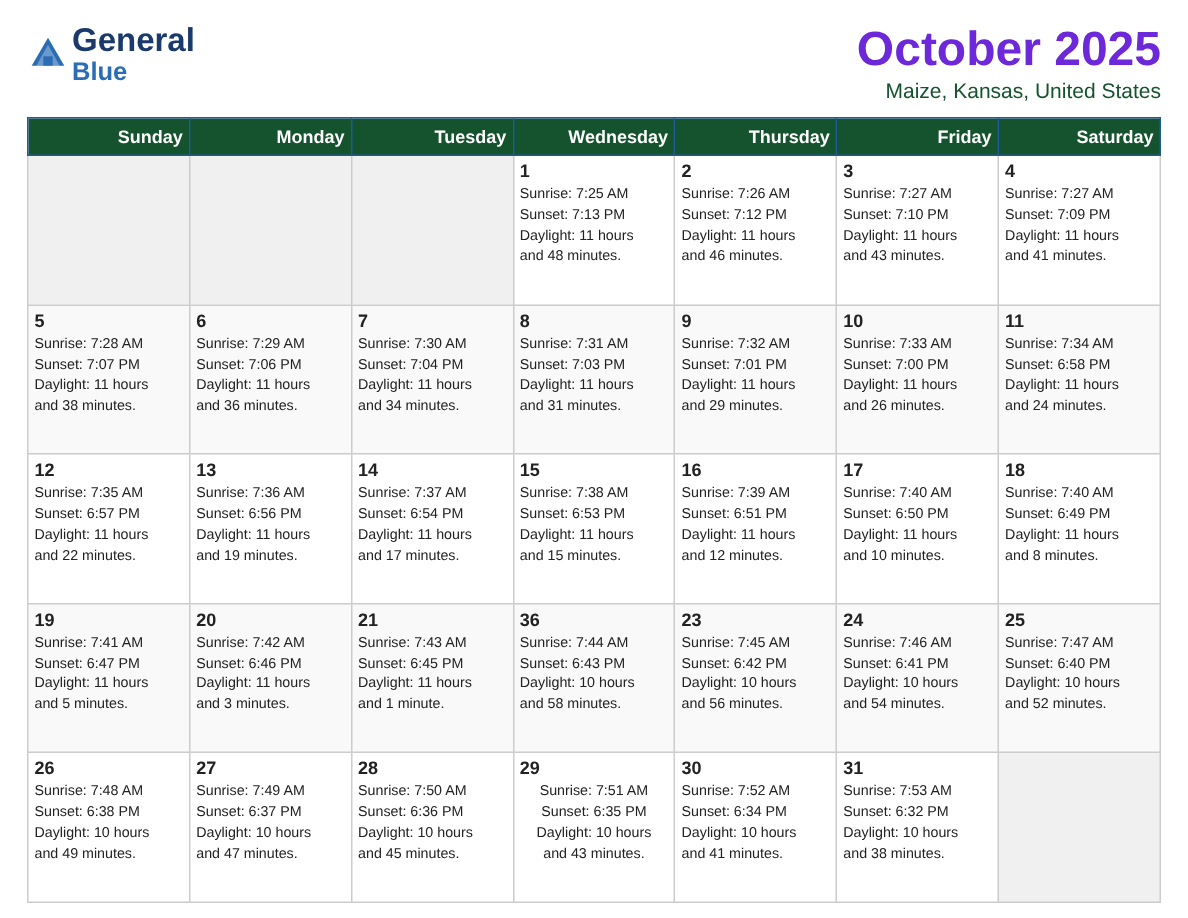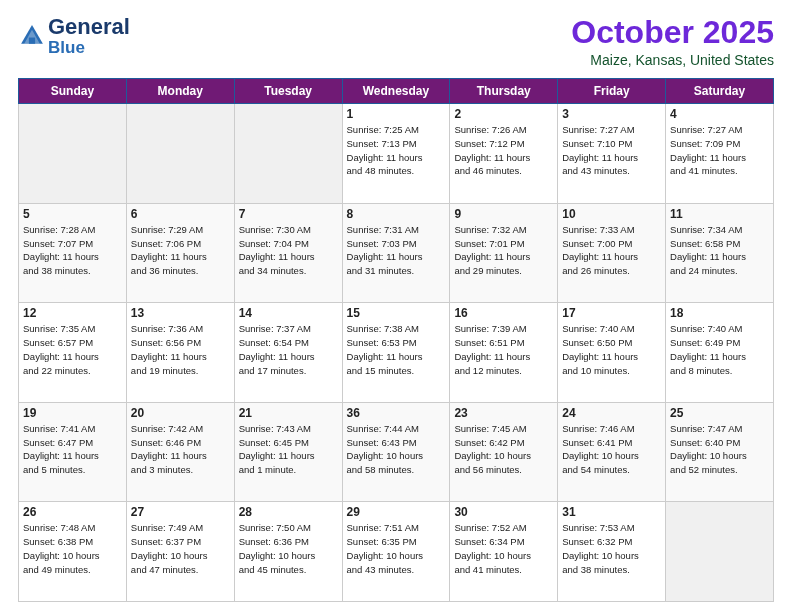--- a/index.html
+++ b/index.html
@@ -48,26 +48,26 @@
       margin-top: 2px;
     }
     .calendar {
       flex: 1;
       border: 1px solid #ccc;
       border-collapse: collapse;
       width: 100%;
       table-layout: fixed;
     }
     .calendar th {
-      background: #701a75;
+      background: #14532d;
       color: #fff;
       font-size: 12px;
       font-weight: bold;
       padding: 5px 4px;
-      text-align: center;
+      text-align: right;
       border: 1px solid #1e5a9a;
     }
     .calendar td {
       border: 1px solid #ccc;
       vertical-align: top;
       padding: 3px 4px;
       font-size: 10px;
       color: #222;
       height: 82px;
       background: #fff;
@@ -328,21 +328,21 @@
           </td>
           <td>
             <span class="day-number">28</span>
             <div class="day-info" style="white-space: pre-line;">Sunrise: 7:50 AM
 Sunset: 6:36 PM
 Daylight: 10 hours
 and 45 minutes.</div>
           </td>
           <td>
             <span class="day-number">29</span>
-            <div class="day-info" style="white-space: pre-line;">Sunrise: 7:51 AM
+            <div class="day-info" style="white-space: pre-line; text-align: center;">Sunrise: 7:51 AM
 Sunset: 6:35 PM
 Daylight: 10 hours
 and 43 minutes.</div>
           </td>
           <td>
             <span class="day-number">30</span>
             <div class="day-info" style="white-space: pre-line;">Sunrise: 7:52 AM
 Sunset: 6:34 PM
 Daylight: 10 hours
 and 41 minutes.</div>

